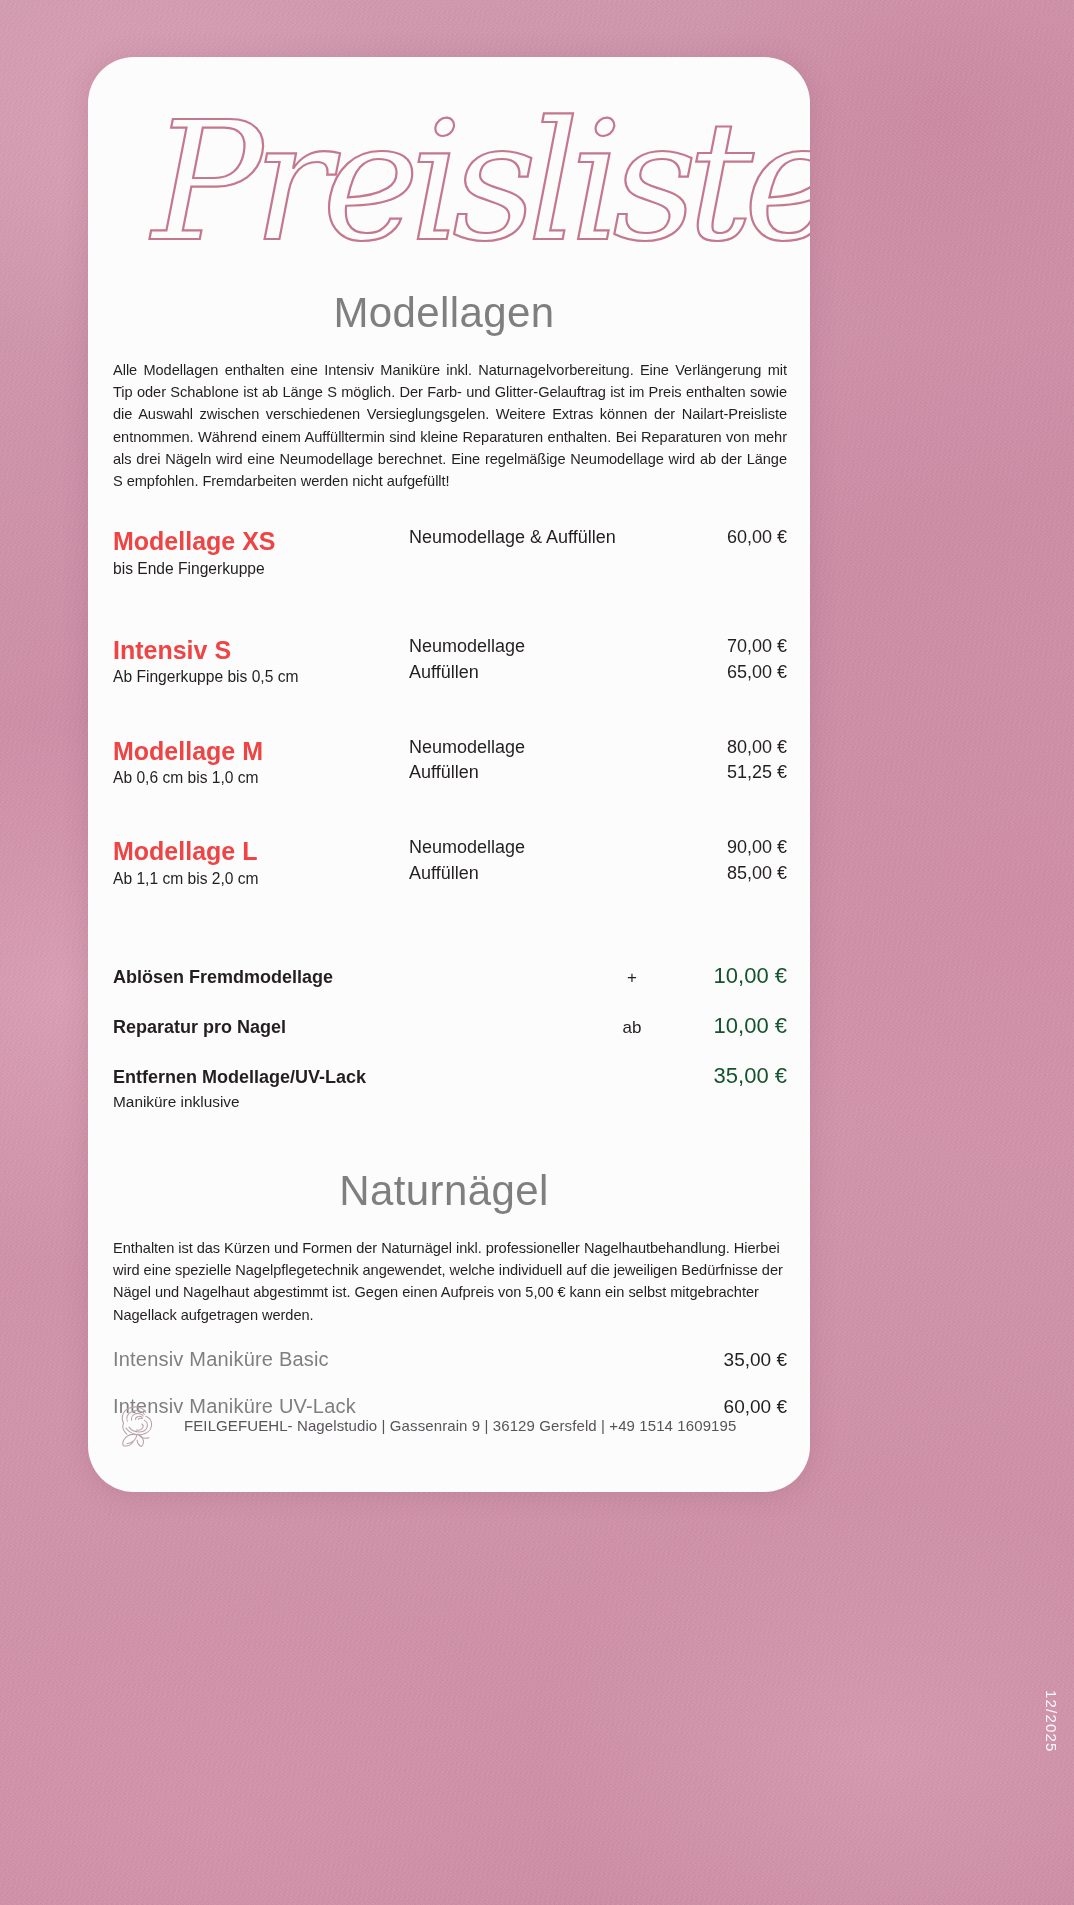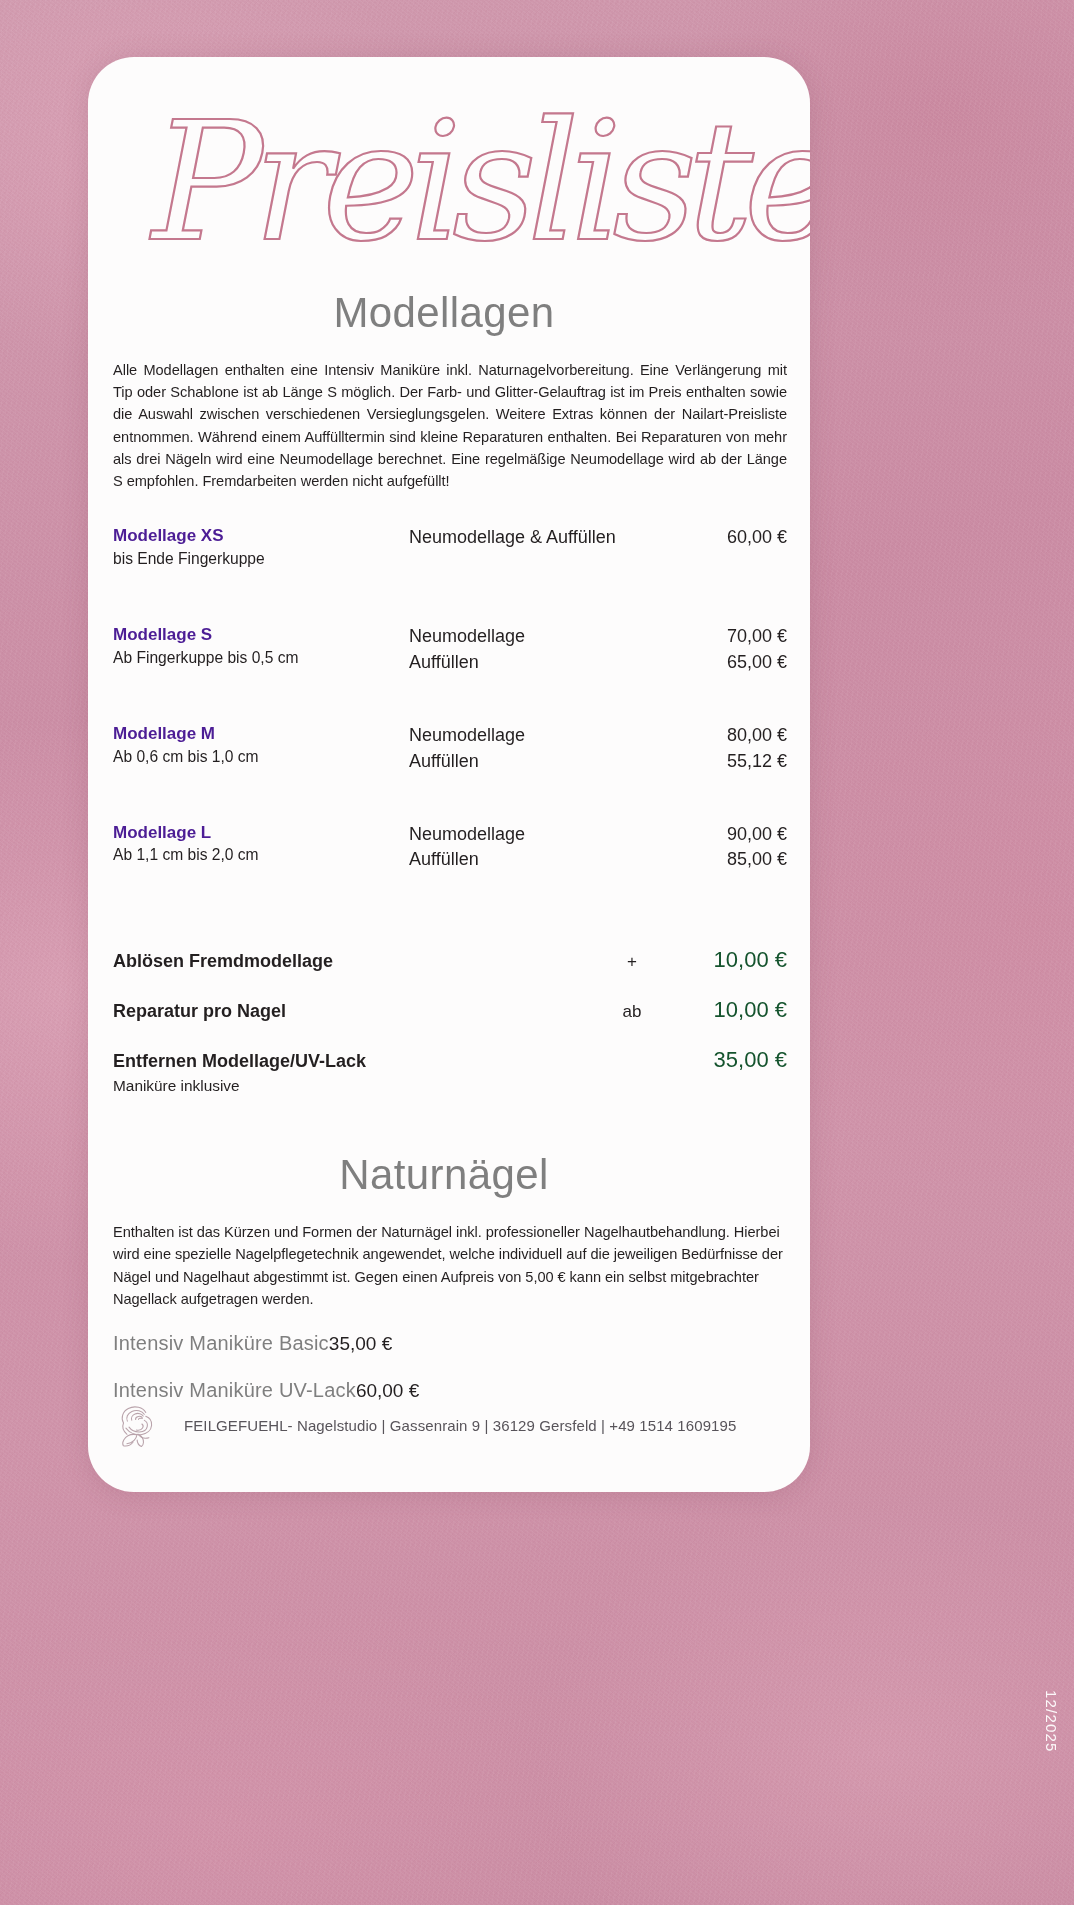--- a/index.html
+++ b/index.html
@@ -103,23 +103,23 @@
 
   
   .size-table { padding: 0 9px 0 11px; }
   .size-group {
     display: grid;
     grid-template-columns: 296px 1fr 110px;
     align-items: start;
     margin-bottom: 26px;
   }
   .size-name {
-    font-size: 17px;
+    font-size: 25px;
     font-weight: bold;
-    color: #4c1d95;
+    color: #ef4444;
     line-height: 1.22;
   }
   .size-desc {
     font-size: 15.6px;
     color: #231f20;
     line-height: 1.3;
     margin-top: 2px;
   }
   .size-services div,
   .size-prices div {
@@ -158,20 +158,21 @@
     font-size: 15.4px;
     color: #231f20;
     margin-top: -20px;
     margin-bottom: 22px;
   }
 
   
   .mani-rows { padding: 0 9px 0 11px; }
   .mani-row {
     display: flex;
+    justify-content: space-between;
     align-items: baseline;
     margin-bottom: 24px;
   }
   .mani-label {
     font-size: 20px;
     color: #7f7f7f;
     letter-spacing: .2px;
   }
   .mani-price {
     font-size: 19px;
@@ -249,21 +250,21 @@
         </div>
         <div class="size-prices">
           <div>60,00 €</div>
         </div>
       </div>
 
       <div style="height:30px"></div>
 
       <div class="size-group">
         <div>
-          <div class="size-name">Modellage S</div>
+          <div class="size-name">Intensiv S</div>
           <div class="size-desc">Ab Fingerkuppe bis 0,5 cm</div>
         </div>
         <div class="size-services">
           <div>Neumodellage</div>
           <div>Auffüllen</div>
         </div>
         <div class="size-prices">
           <div>70,00 €</div>
           <div>65,00 €</div>
         </div>
@@ -275,21 +276,21 @@
         <div>
           <div class="size-name">Modellage M</div>
           <div class="size-desc">Ab 0,6 cm bis 1,0 cm</div>
         </div>
         <div class="size-services">
           <div>Neumodellage</div>
           <div>Auffüllen</div>
         </div>
         <div class="size-prices">
           <div>80,00 €</div>
-          <div>55,12 €</div>
+          <div>51,25 €</div>
         </div>
       </div>
 
       <div style="height:22px"></div>
 
       <div class="size-group">
         <div>
           <div class="size-name">Modellage L</div>
           <div class="size-desc">Ab 1,1 cm bis 2,0 cm</div>
         </div>

